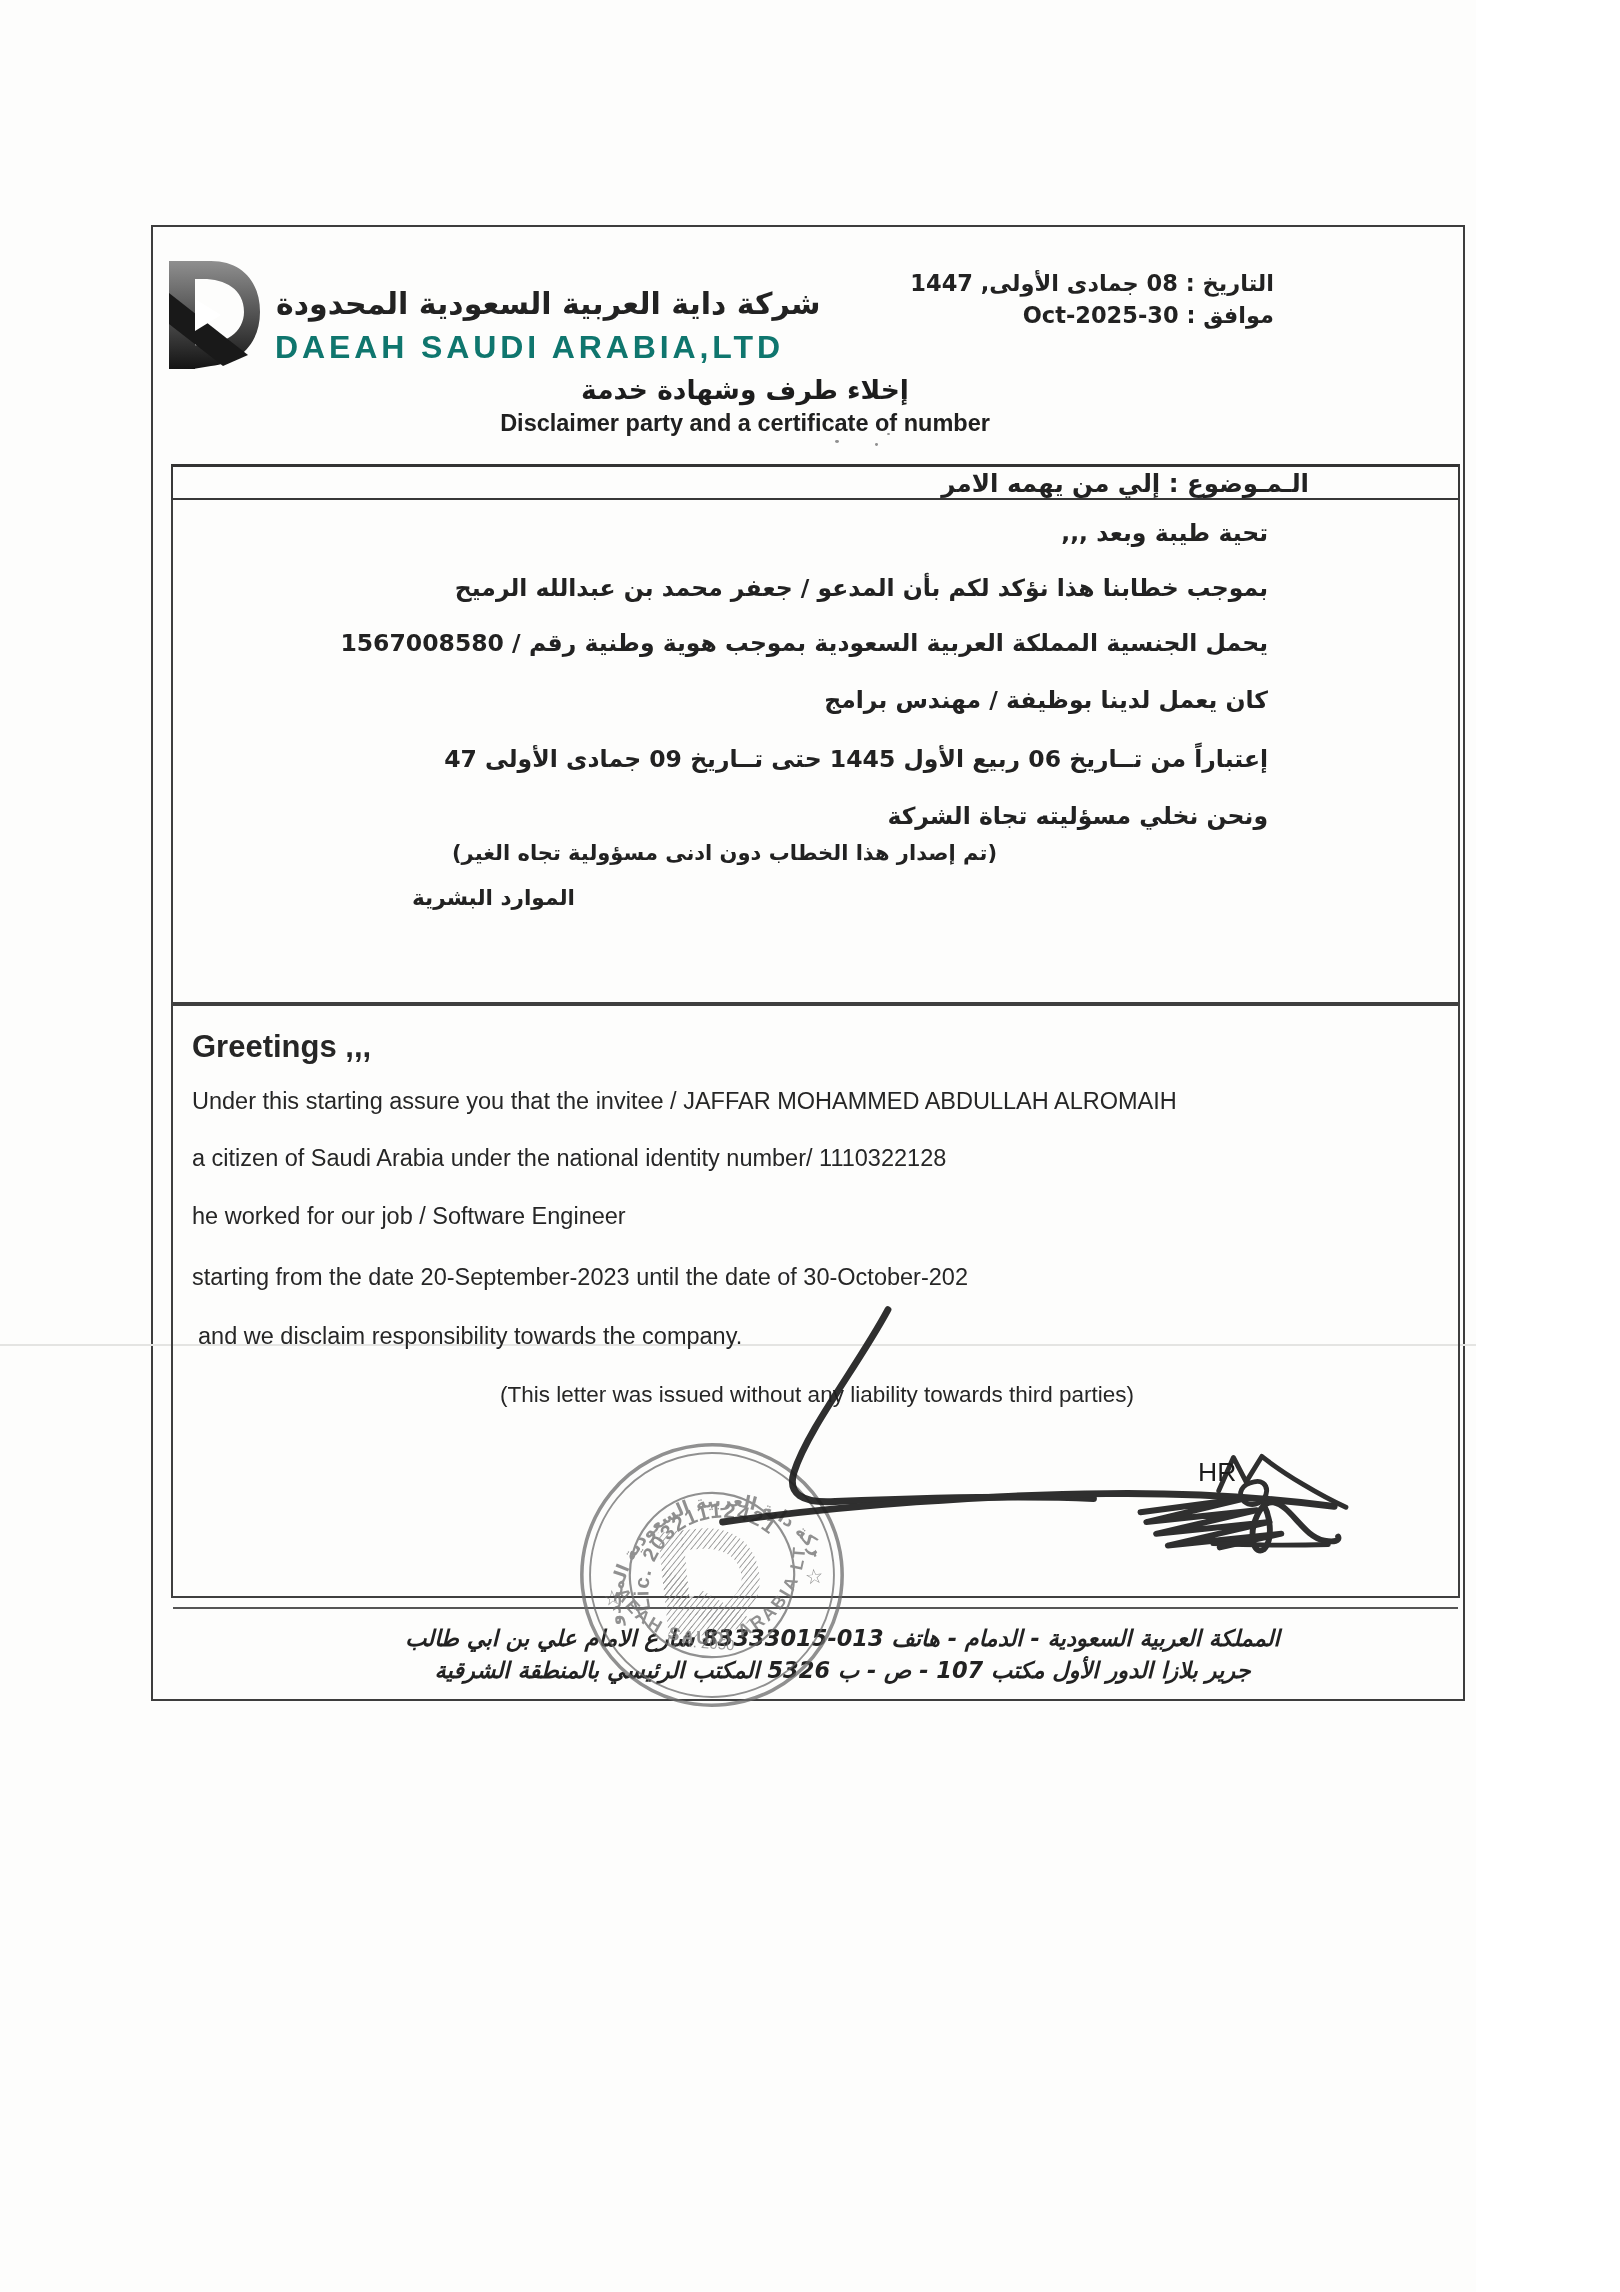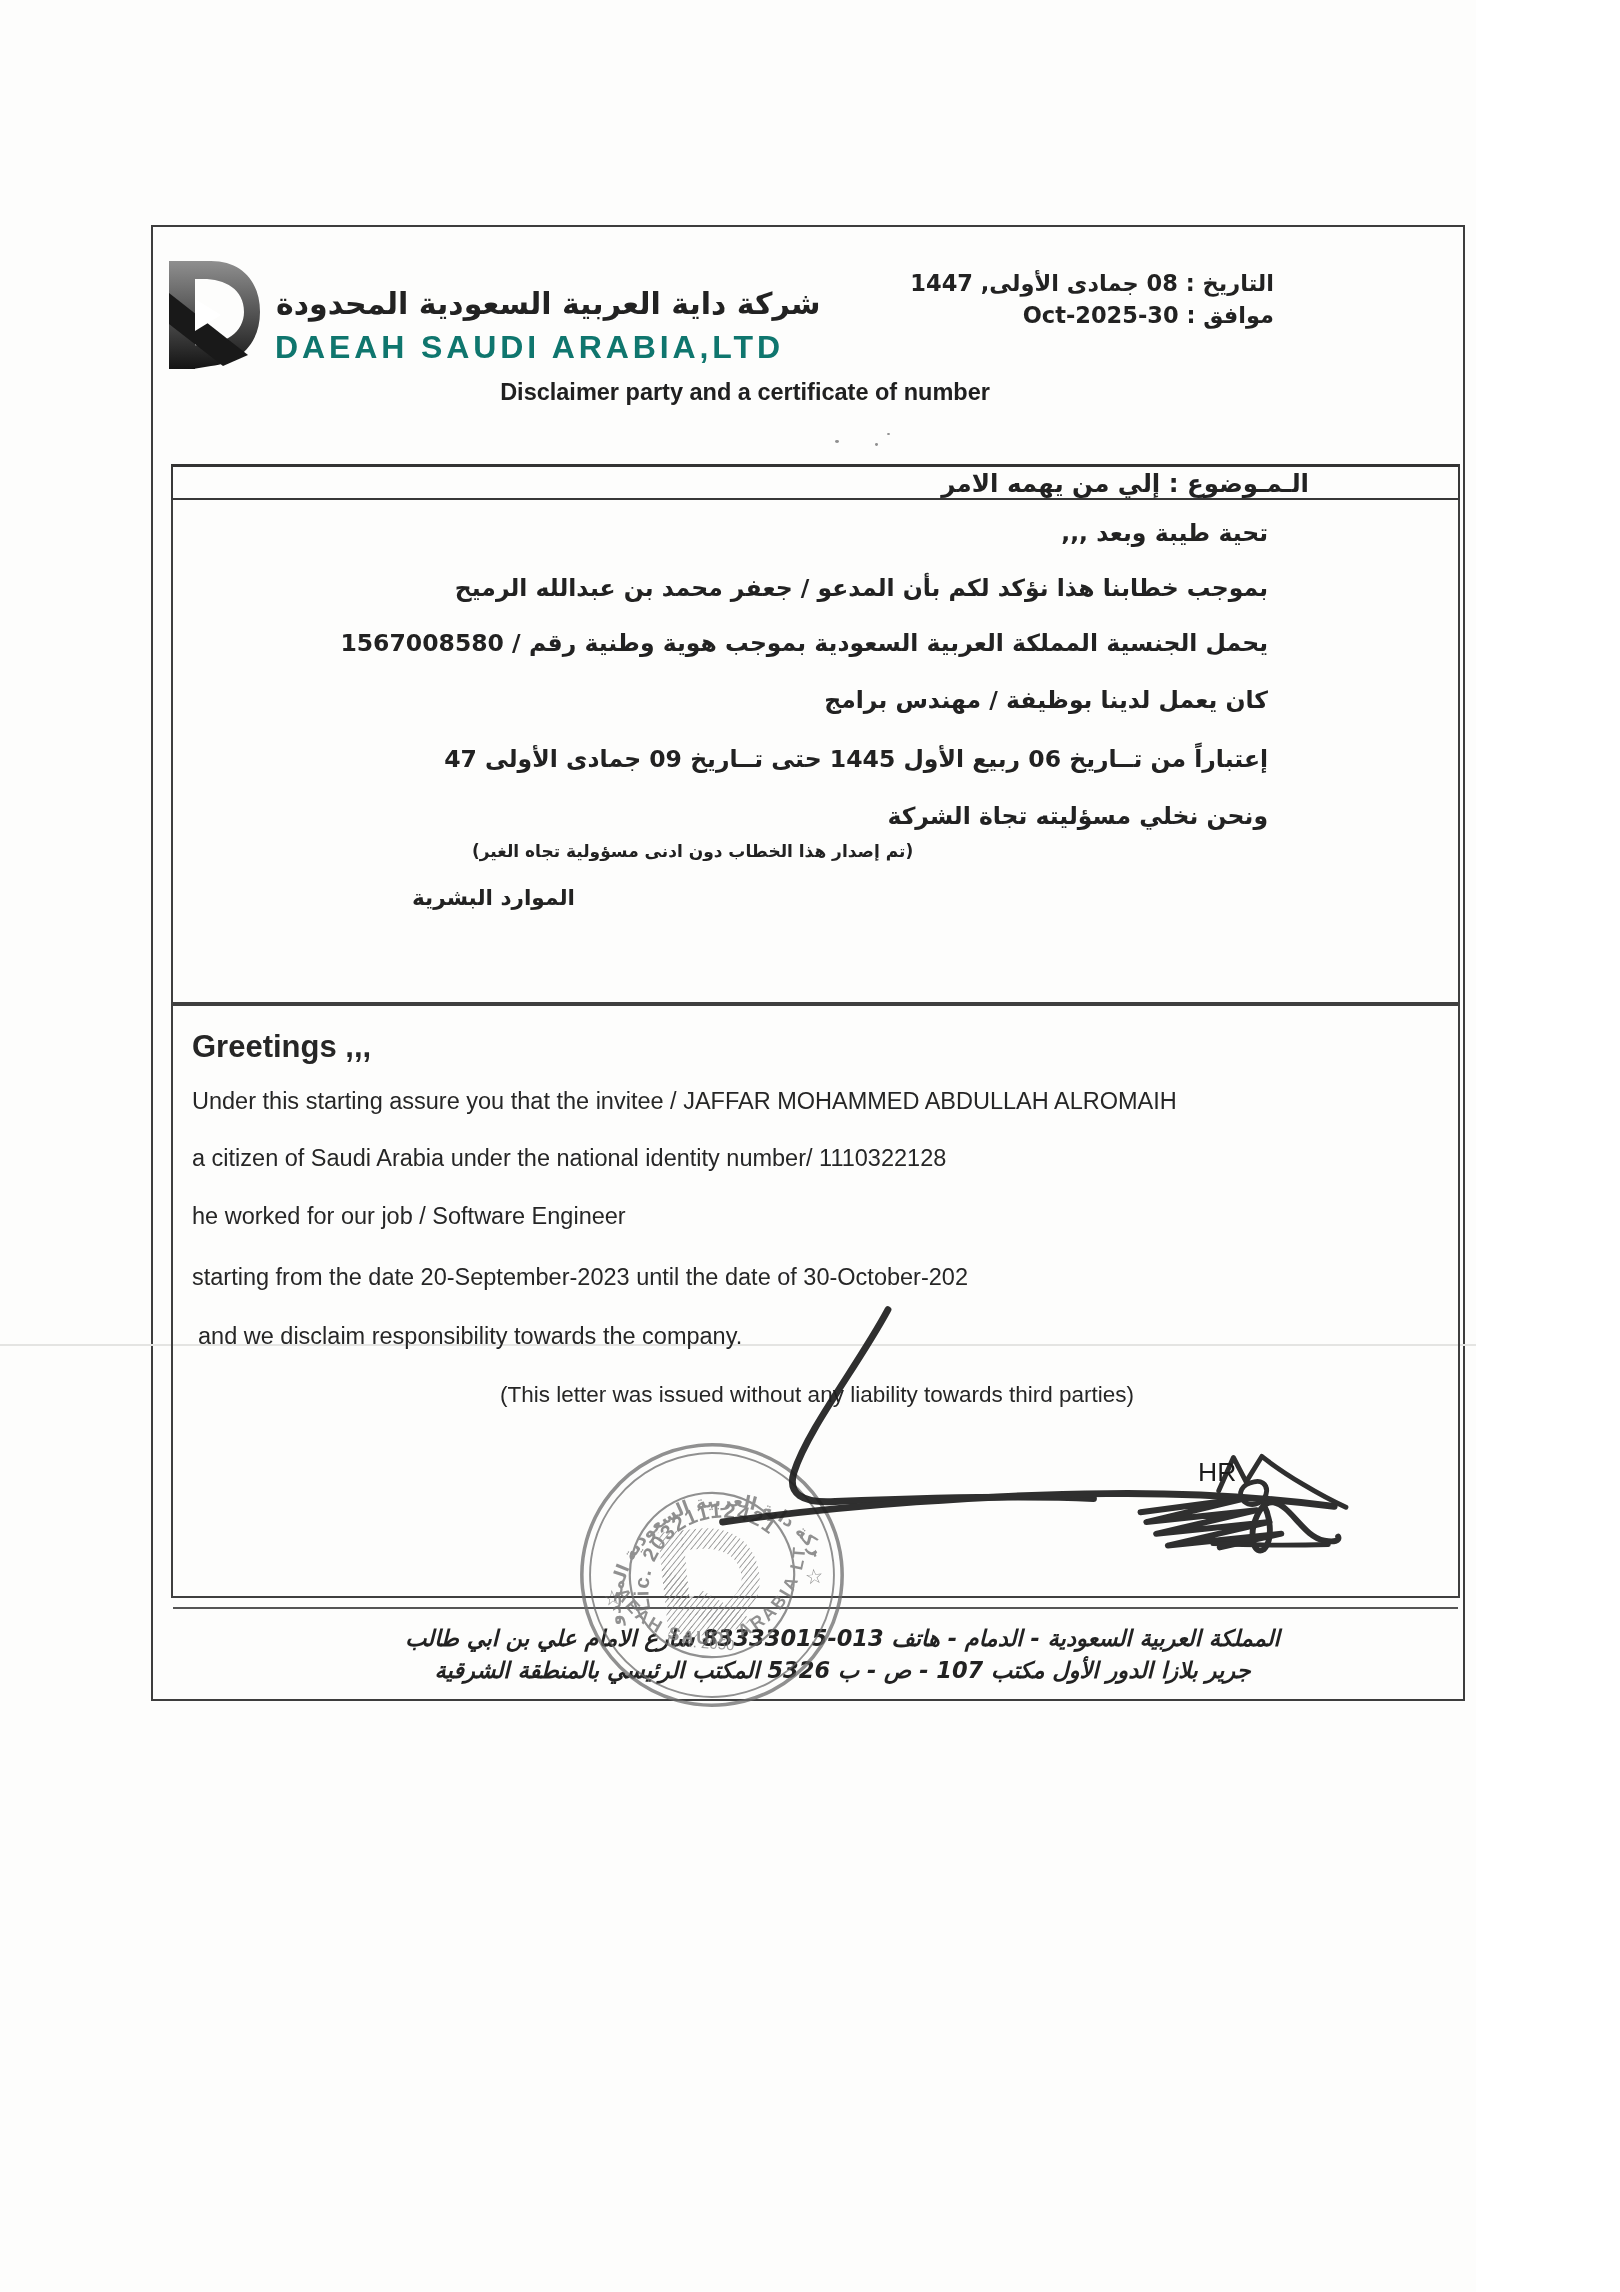--- a/index.html
+++ b/index.html
@@ -19,21 +19,21 @@
   .title-wrap{left:151px;top:374px;width:1188px;text-align:center;}
   .title-ar{font-size:26.5px;font-family:"DejaVu Sans",sans-serif;direction:rtl;font-weight:bold;color:#1d1d1d;}
   .title-en{font-size:23.5px;font-weight:bold;color:#202020;margin-top:4.9px;}
   .a-line{font-size:23.5px;right:208px;}
   .a-greet{top:519px;}
   .a-l1{top:574px;}
   .a-l2{top:629px;}
   .a-l3{top:686px;}
   .a-l4{top:745px;}
   .a-l5{top:802px;}
-  .a-note{left:472px;top:841px;font-size:17px;right:auto;}
+  .a-note{left:452px;top:841px;font-size:21px;right:auto;}
   .a-signoff{left:412px;top:885px;font-size:21.6px;right:auto;}
   .e-line{left:192px;font-size:23.5px;}
   .e-greet{top:1029px;font-size:31px;font-weight:bold;}
   .e-l1{top:1088px;}
   .e-l2{top:1145px;}
   .e-l3{top:1203px;}
   .e-l4{top:1264px;}
   .e-l5{top:1323px;left:198px;}
   .e-note{top:1382px;left:500px;font-size:22.5px;}
   .footer-line{left:323px;width:1039px;text-align:center;font-size:22.5px;font-style:italic;}
@@ -74,20 +74,21 @@
   </svg>
   <div class="abs ar company-ar">شركة داية العربية السعودية المحدودة</div>
   <div class="abs en company-en">DAEAH SAUDI ARABIA,LTD</div>
 
   <div class="abs ar date-block">
     <div>التاريخ : 08 جمادى الأولى, 1447</div>
     <div>موافق : 30-Oct-2025</div>
   </div>
 
   <div class="abs title-wrap">
+    <div class="title-ar">إخلاء طرف وشهادة خدمة</div>
     <div class="en title-en">Disclaimer party and a certificate of number</div>
   </div>
 
   <div class="abs subject-bar"></div>
   <div class="abs ar subject-text">الـمـوضوع : إلي من يهمه الامر</div>
 
   <div class="abs arabic-box"></div>
   <div class="abs ar a-line a-greet">تحية طيبة وبعد ,,,</div>
   <div class="abs ar a-line a-l1">بموجب خطابنا هذا نؤكد لكم بأن المدعو /  جعفر محمد بن عبدالله الرميح</div>
   <div class="abs ar a-line a-l2">يحمل الجنسية المملكة العربية السعودية بموجب هوية وطنية رقم / 1567008580</div>

